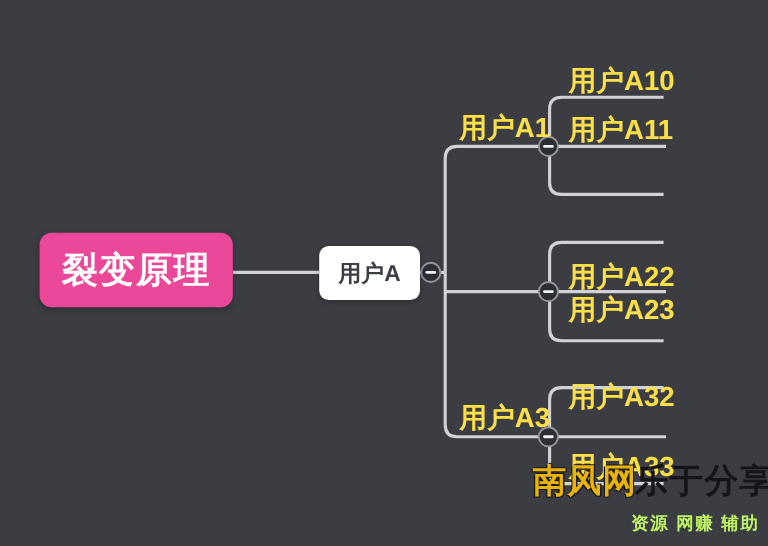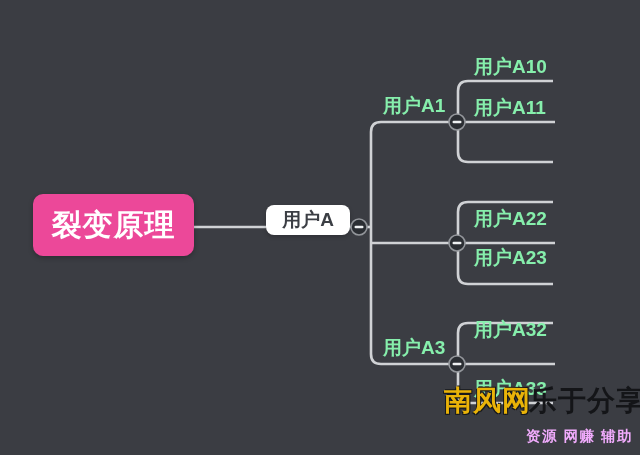--- a/index.html
+++ b/index.html
@@ -22,28 +22,28 @@
     box-sizing:border-box;
   }
   .root-box{
     left:33px;top:194px;width:161px;height:62px;
     background:#ec4899;border-radius:10px;
     color:#ffffff;font-size:30px;font-weight:bold;
     letter-spacing:1px;
     box-shadow:0 2px 5px rgba(0,0,0,0.25);
   }
   .parent-box{
-    left:266px;top:205px;width:84px;height:30px;
+    left:266px;top:205px;width:84px;height:45px;
     background:#ffffff;border-radius:8px;
     color:#3b3e44;font-size:19px;font-weight:600;
     box-shadow:0 2px 4px rgba(0,0,0,0.2);
   }
   .tree-label{
     position:absolute;
-    color:#86efac;font-size:19px;font-weight:600;
+    color:#fde047;font-size:23px;font-weight:600;
     line-height:20px;white-space:nowrap;
   }
   .branch-label{left:383px;}
   .child-label{left:474px;}
   .wm-row{
     position:absolute;left:444px;top:386px;
     white-space:nowrap;line-height:30px;
   }
   .wm-site{
     font-size:28px;font-weight:900;letter-spacing:1px;
@@ -51,21 +51,21 @@
     text-shadow:1px 1px 0 #17181a,-1px 1px 0 #17181a,1px -1px 0 #17181a;
   }
   .wm-slogan{
     font-size:28px;font-weight:900;letter-spacing:1px;
     color:#141518;
     margin-left:-2px;
   }
   .wm-tagline{
     position:absolute;right:7px;top:427px;
     font-size:14.5px;font-weight:600;letter-spacing:1.5px;
-    color:#f0abfc;white-space:nowrap;
+    color:#bef264;white-space:nowrap;
   }
 </style>
 </head>
 <body>
 
 <div class="canvas">
 
   <svg class="svg-layer" viewBox="0 0 640 455" xmlns="http://www.w3.org/2000/svg">
 
     <path class="connector" d="M194 227 H266"></path>
@@ -106,21 +106,21 @@
   <div class="node-box root-box">裂变原理</div>
 
   <div class="node-box parent-box">用户A</div>
 
   <div class="tree-label branch-label" style="top:96px">用户A1</div>
   <div class="tree-label branch-label" style="top:338px">用户A3</div>
 
   <div class="tree-label child-label" style="top:57px">用户A10</div>
   <div class="tree-label child-label" style="top:98px">用户A11</div>
 
-  <div class="tree-label child-label" style="top:209px">用户A22</div>
+  <div class="tree-label child-label" style="top:220px">用户A22</div>
   <div class="tree-label child-label" style="top:248px">用户A23</div>
 
   <div class="tree-label child-label" style="top:320px">用户A32</div>
   <div class="tree-label child-label" style="top:379px">用户A33</div>
 
   <div class="wm-row">
     <span class="wm-site">南风网</span><span class="wm-slogan">乐于分享</span>
   </div>
   <div class="wm-tagline">资源 网赚 辅助</div>
 

